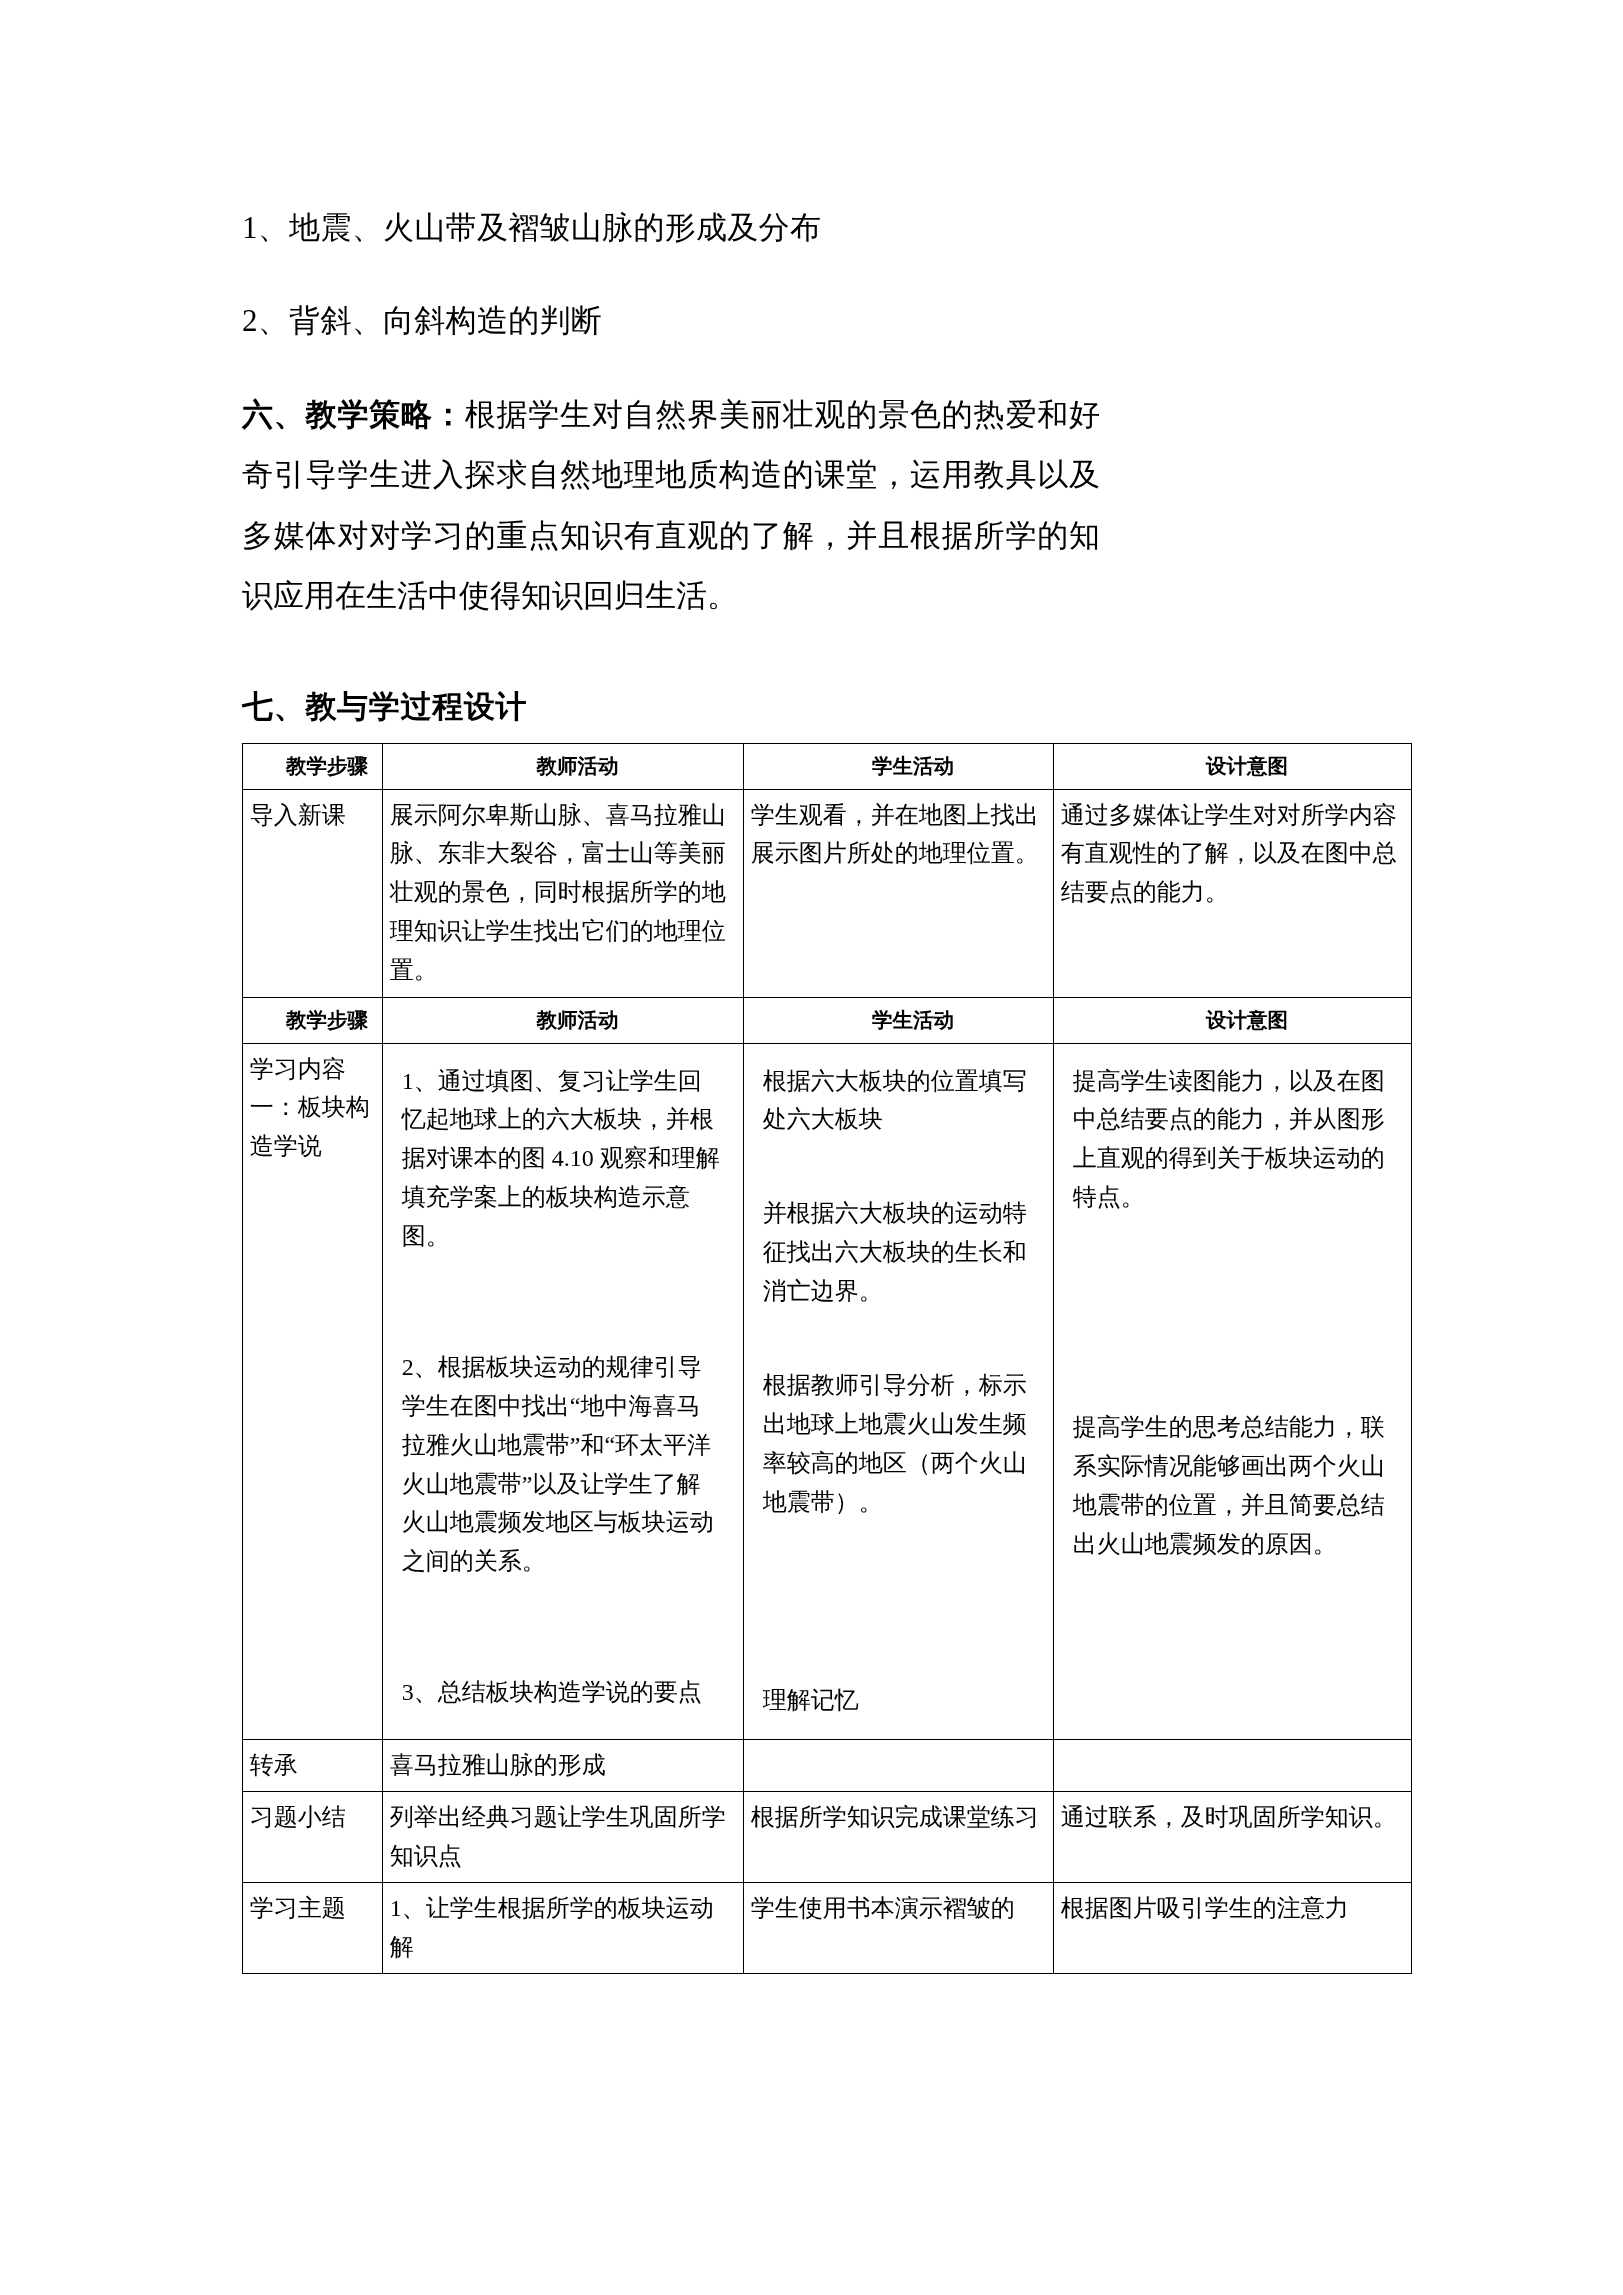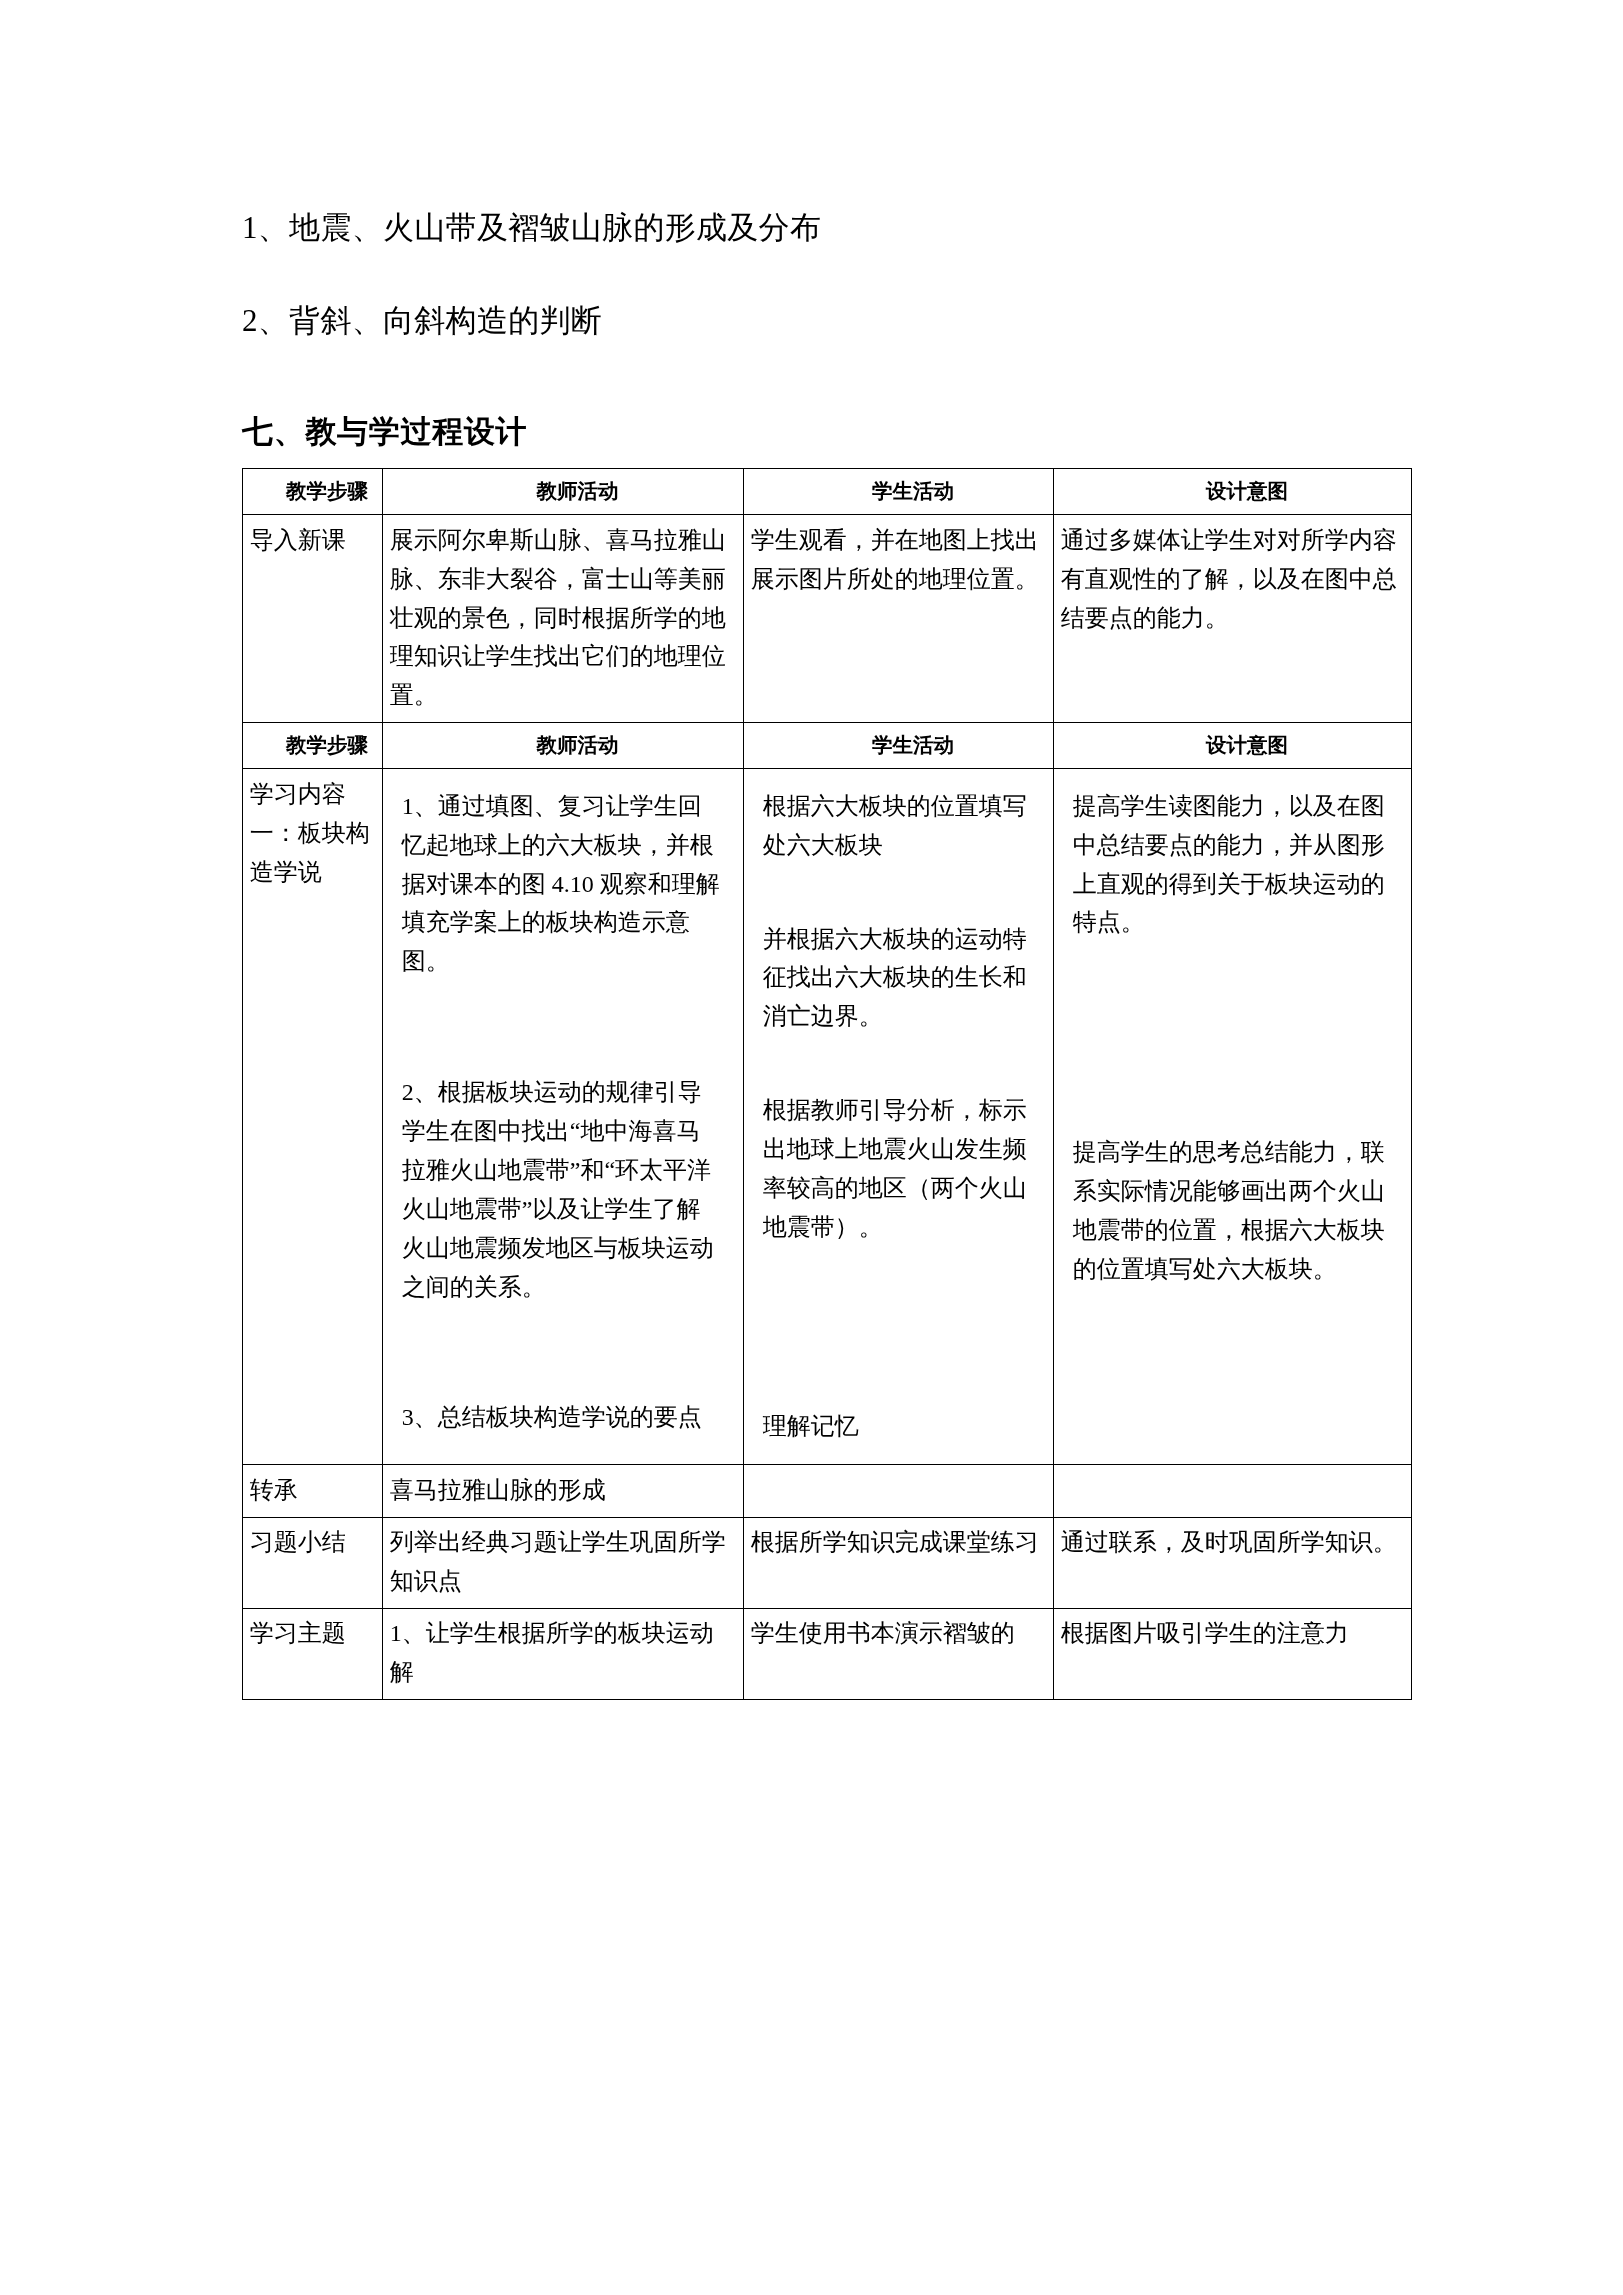--- a/index.html
+++ b/index.html
@@ -76,20 +76,21 @@
   }
 </style>
 </head>
 <body>
 
 <div class="page">
 
   <p class="para">1、地震、火山带及褶皱山脉的形成及分布</p>
   <p class="para">2、背斜、向斜构造的判断</p>
 
+  <p class="block-para"><span class="strong-lead">六、教学策略：</span><span>根据学生对自然界美丽壮观的景色的热爱和好奇引导学生进入探求自然地理地质构造的课堂，运用教具以及多媒体对对学习的重点知识有直观的了解，并且根据所学的知识应用在生活中使得知识回归生活。</span></p>
 
   <h2 class="section-title">七、教与学过程设计</h2>
 
   <table class="lesson-table">
     <colgroup>
       <col class="col1">
         <col class="col2">
         <col class="col3">
         <col class="col4">
     </colgroup>
@@ -132,21 +133,21 @@
           <p class="cell-p">根据教师引导分析，标示出地球上地震火山发生频率较高的地区（两个火山地震带）。</p>
           <div class="cell-gap-lg"></div>
           <div class="cell-gap-lg"></div>
           <p class="cell-p">理解记忆</p>
         </td>
         <td>
           <p class="cell-p">提高学生读图能力，以及在图中总结要点的能力，并从图形上直观的得到关于板块运动的特点。</p>
           <div class="cell-gap-lg"></div>
           <div class="cell-gap-lg"></div>
           <div class="cell-gap"></div>
-          <p class="cell-p">提高学生的思考总结能力，联系实际情况能够画出两个火山地震带的位置，根据六大板块的位置填写处六大板块。</p>
+          <p class="cell-p">提高学生的思考总结能力，联系实际情况能够画出两个火山地震带的位置，并且简要总结出火山地震频发的原因。</p>
         </td>
       </tr>
 
       <tr>
         <td>转承</td>
         <td>喜马拉雅山脉的形成</td>
         <td></td>
         <td></td>
       </tr>
 

